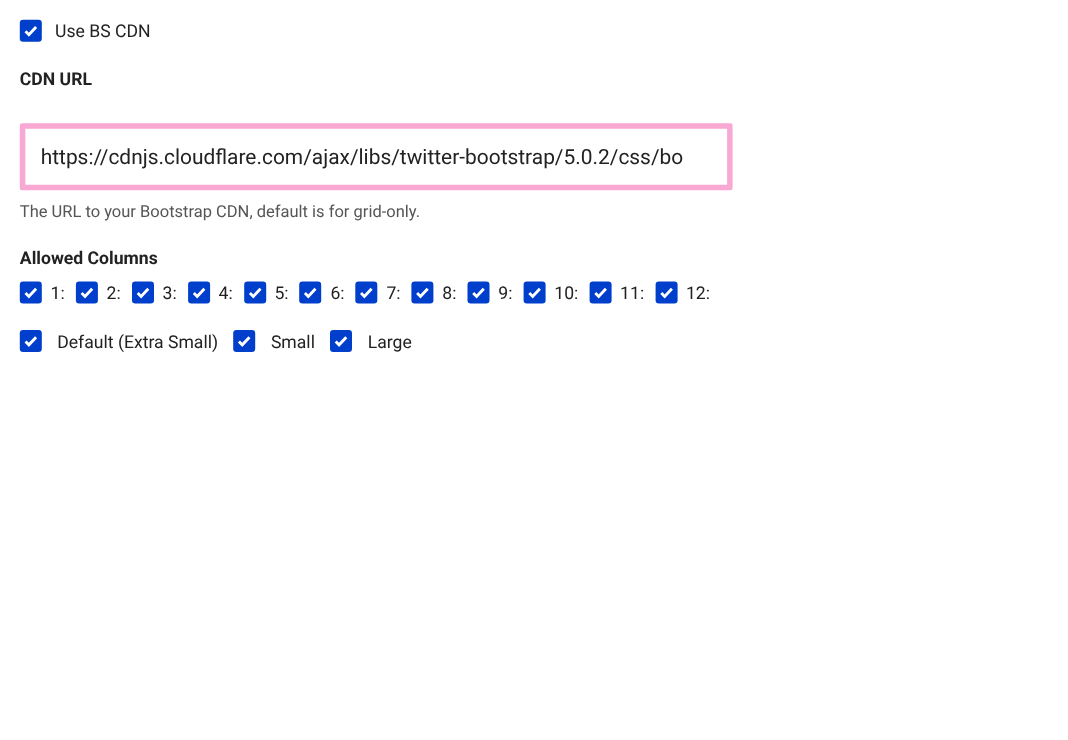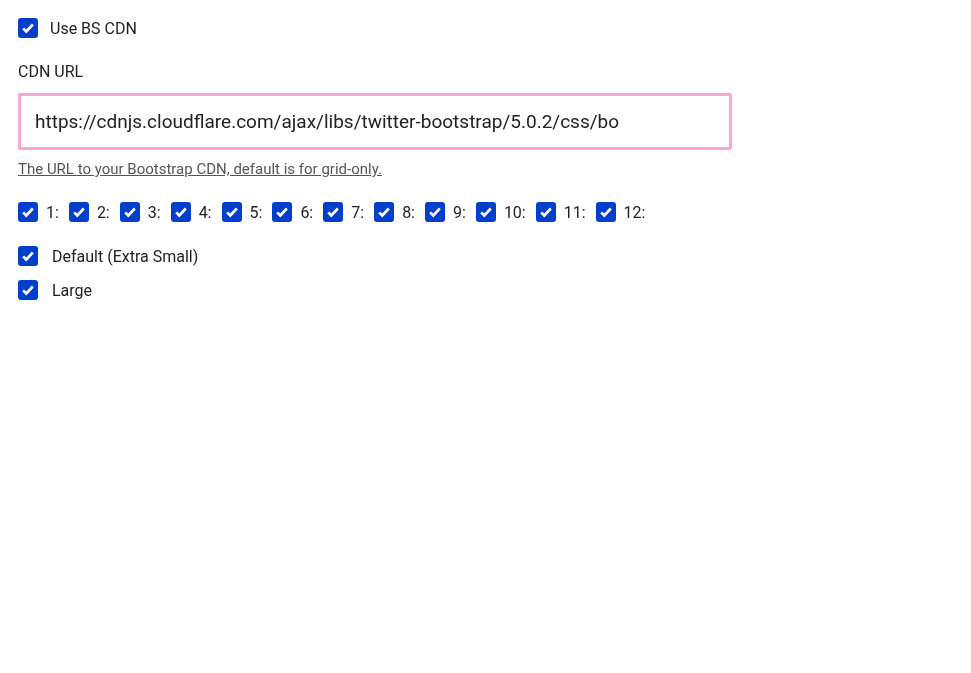--- a/index.html
+++ b/index.html
@@ -46,55 +46,55 @@
       color: #222;
     }
     .help-text {
       color: #555;
       font-size: 15px;
       line-height: 1.5;
       margin-left: 32px;
       margin-top: 4px;
     }
     .section-label {
-      font-weight: 400;
+      font-weight: 700;
       font-size: 16px;
       color: #222;
       margin-bottom: 12px;
     }
     .text-input {
-      width: 714px;
+      width: 648px;
       max-width: 100%;
       padding: 14px 14px;
       font-size: 19px;
-      border: 3px solid #f9a8d4;
+      border: 5px solid #f9a8d4;
       border-radius: 2px;
       color: #222;
       font-family: inherit;
+      margin-top: 19px;
     }
     .field-help {
       color: #555;
       font-size: 15px;
       margin-top: 10px;
-      text-decoration: underline;
     }
     .cols-row {
       display: flex;
       align-items: center;
       flex-wrap: wrap;
       gap: 8px;
     }
     .col-label {
       font-size: 16px;
       color: #222;
       margin-right: 2px;
     }
     .bp-list {
       display: flex;
-      flex-direction: column;
+      flex-direction: row;
       gap: 14px;
     }
     .bp-item {
       display: flex;
       align-items: center;
       gap: 14px;
     }
     .bp-label {
       font-size: 16px;
       color: #222;
@@ -114,20 +114,21 @@
   </div>
 </div>
 
 <div class="form-group">
   <div class="section-label">CDN URL</div>
   <input type="text" class="text-input" value="https://cdnjs.cloudflare.com/ajax/libs/twitter-bootstrap/5.0.2/css/bo" style="">
   <div class="field-help">The URL to your Bootstrap CDN, default is for grid-only.</div>
 </div>
 
 <div class="form-group">
+  <div class="section-label">Allowed Columns</div>
   <div class="cols-row" id="cols-row">
       <span class="checkbox">
         <svg viewBox="0 0 16 16">
           <polyline points="2.5 8.5 6 12 13.5 4"></polyline>
         </svg>
       </span>
       <span class="col-label">1:</span>
       <span class="checkbox">
         <svg viewBox="0 0 16 16">
           <polyline points="2.5 8.5 6 12 13.5 4"></polyline>
@@ -206,16 +207,24 @@
           </svg>
         </span>
         <span class="bp-label">Default (Extra Small)</span>
       </div>
       <div class="bp-item">
         <span class="checkbox">
           <svg viewBox="0 0 16 16">
             <polyline points="2.5 8.5 6 12 13.5 4"></polyline>
           </svg>
         </span>
+        <span class="bp-label">Small</span>
+      </div>
+      <div class="bp-item">
+        <span class="checkbox">
+          <svg viewBox="0 0 16 16">
+            <polyline points="2.5 8.5 6 12 13.5 4"></polyline>
+          </svg>
+        </span>
         <span class="bp-label">Large</span>
       </div>
     </div>
 </div>
 
 </body></html>

